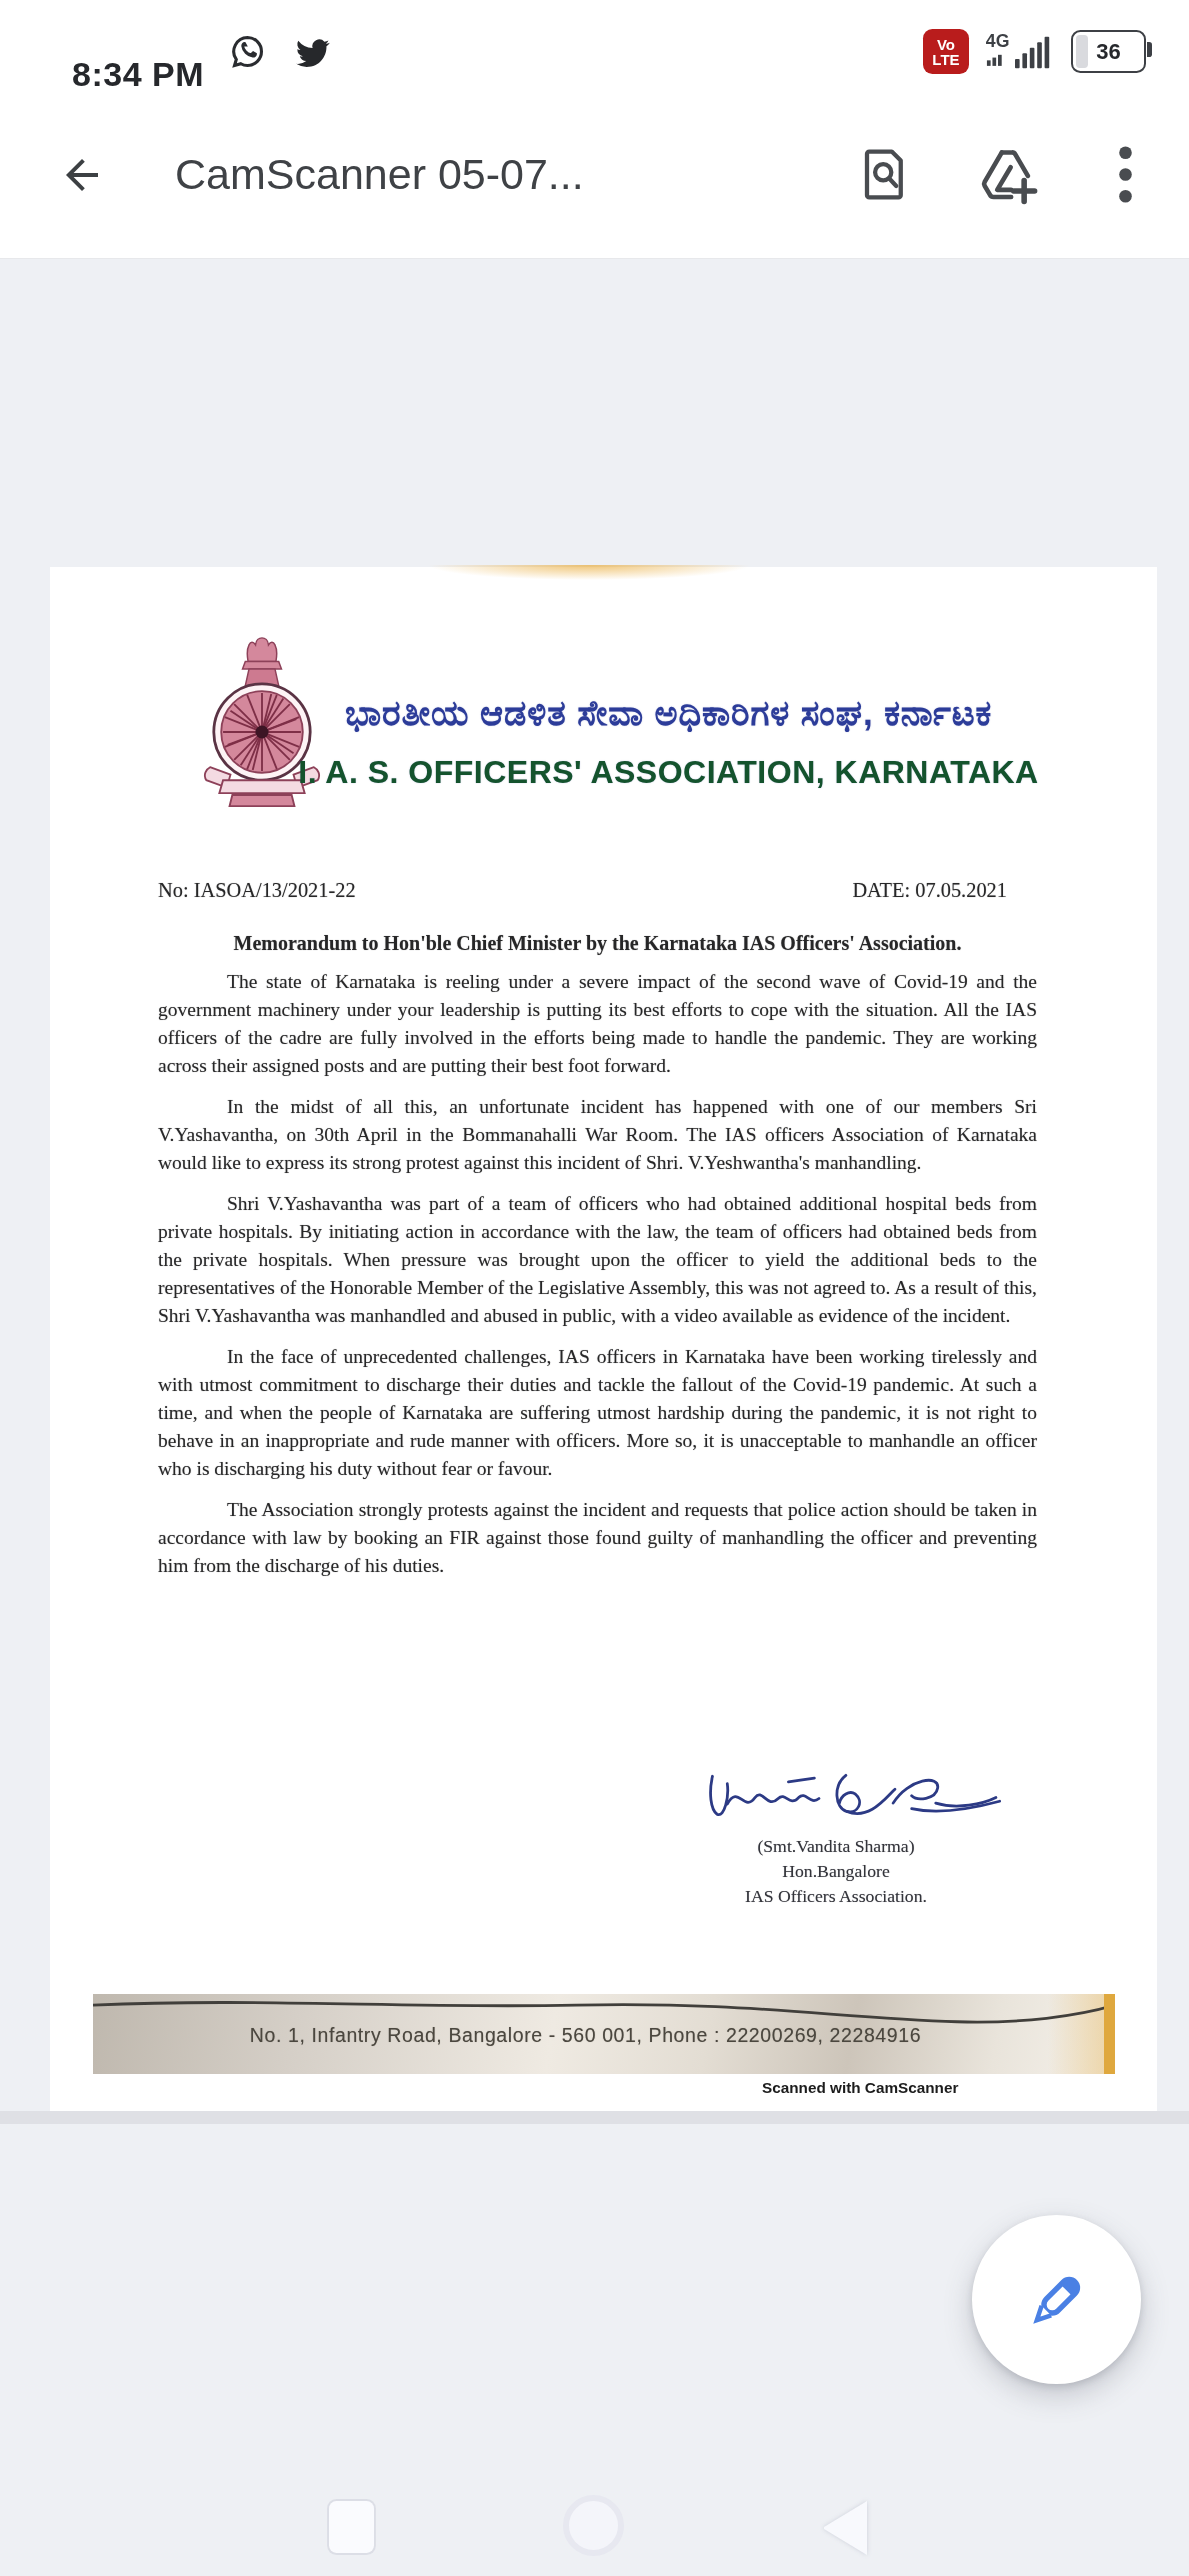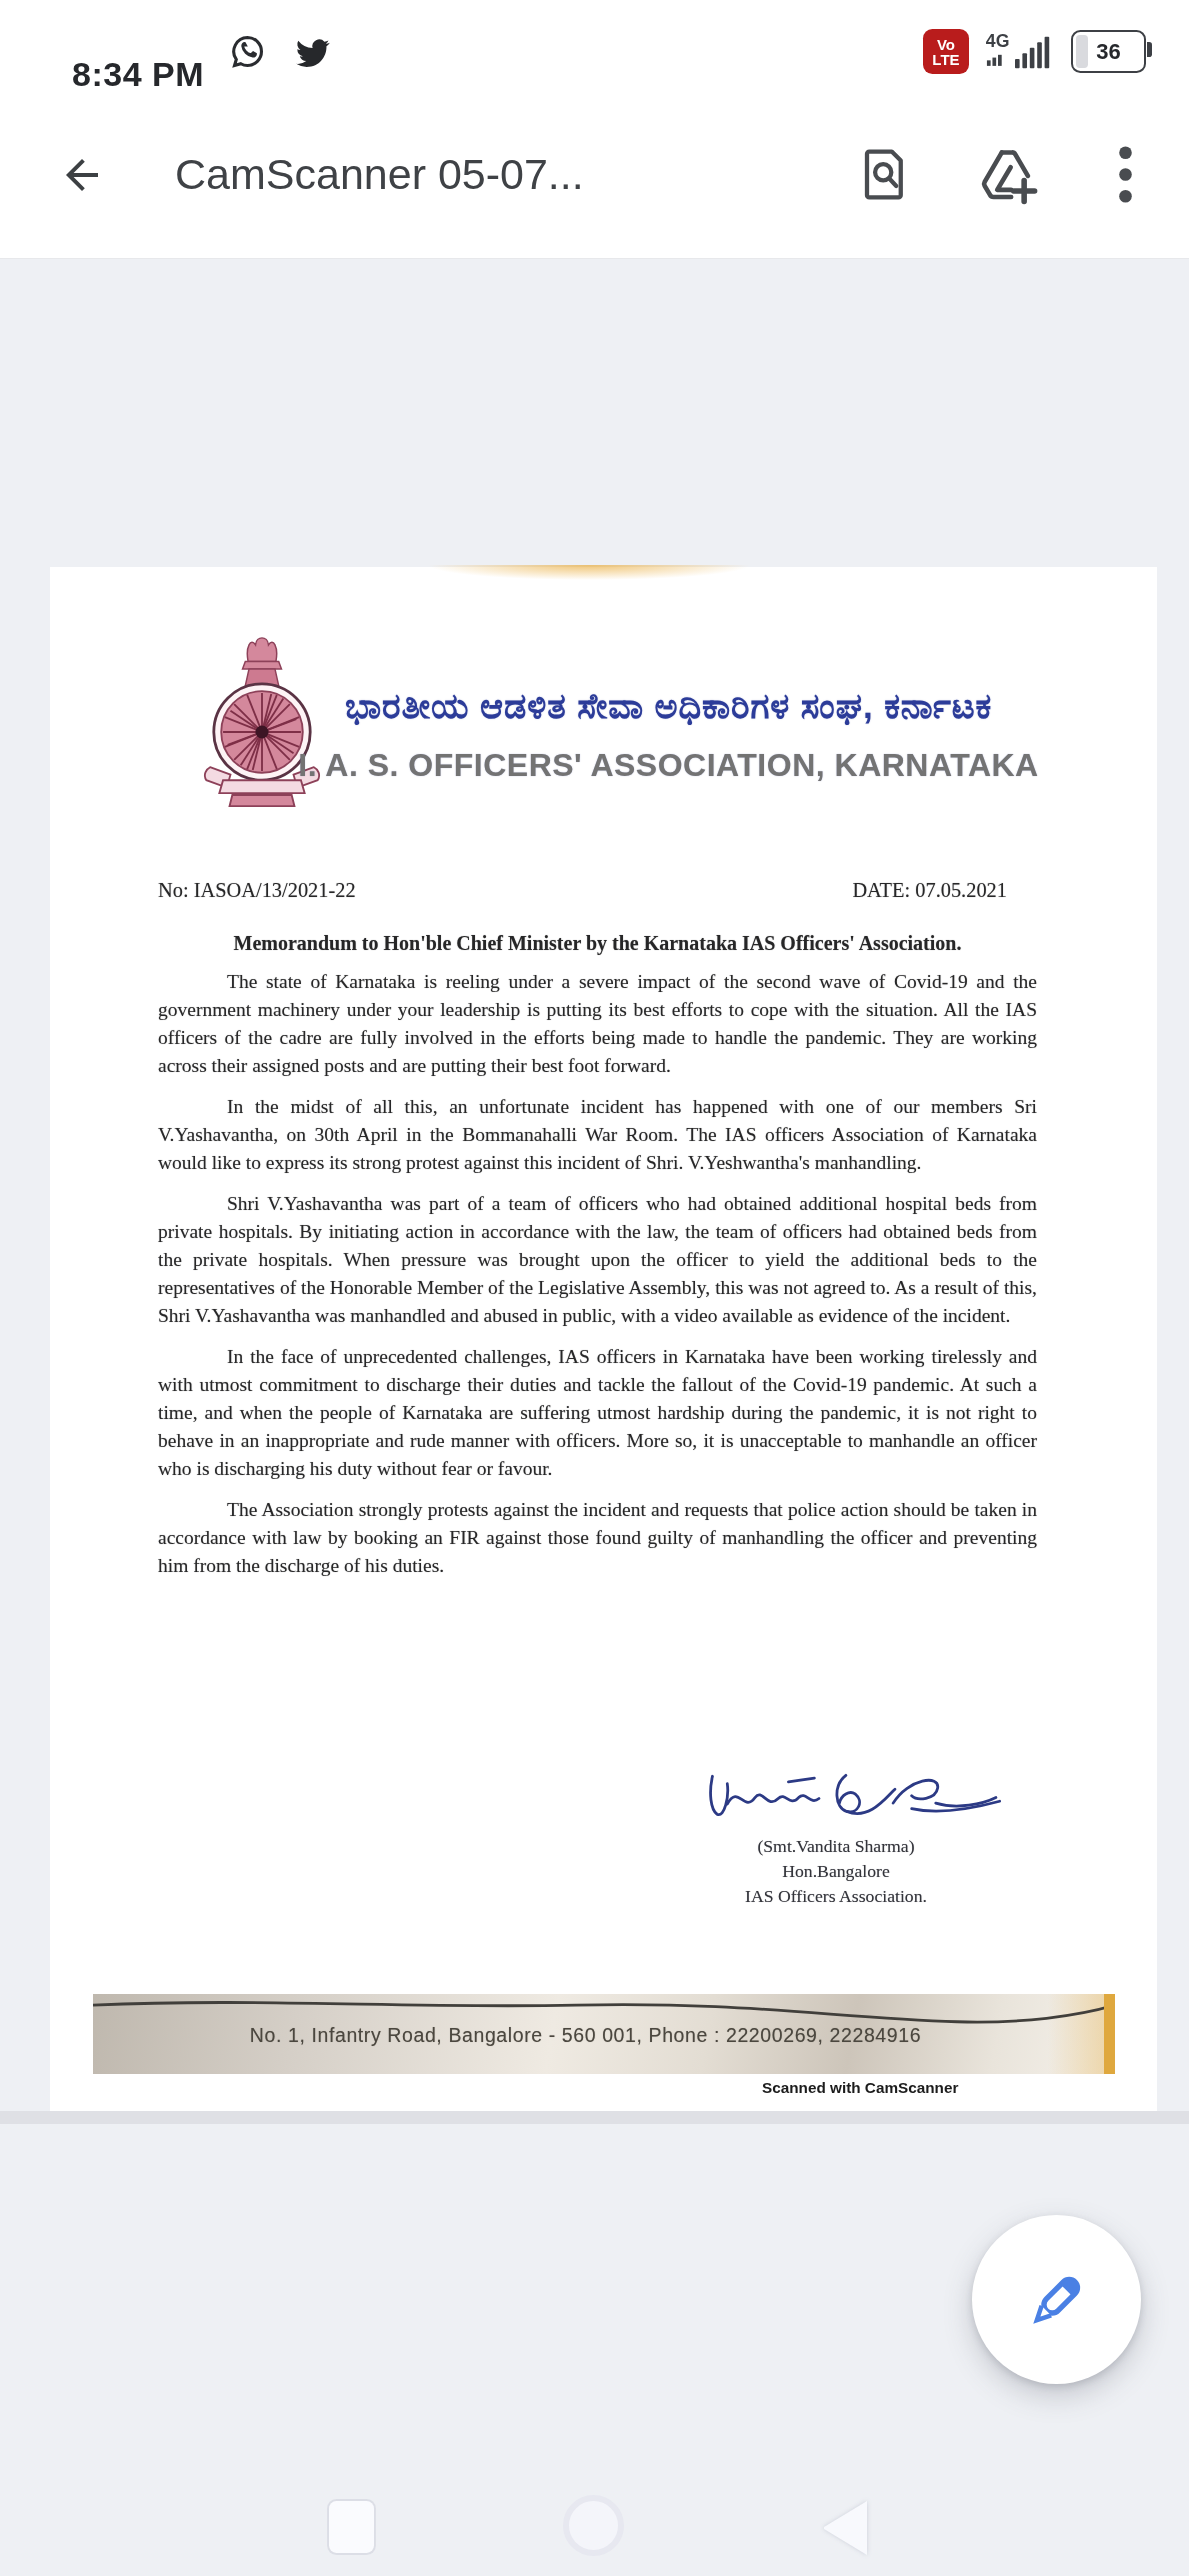--- a/index.html
+++ b/index.html
@@ -39,22 +39,22 @@
   .page{position:absolute;left:50px;top:567px;width:1107px;height:1544px;background:#ffffff;
         box-shadow:0 2.8px 0 rgba(120,124,140,.10);}
   .page-divider{position:absolute;left:0;top:2111px;width:100%;height:13px;background:#dfe0e5;}
   .smudge{position:absolute;top:-1.9px;left:316px;width:446px;height:22px;pointer-events:none;
           background:radial-gradient(ellipse 50% 95% at 50% 0,rgba(232,166,44,.65),rgba(232,166,44,0) 72%);}
 
   .logo{position:absolute;left:147px;top:63px;width:130px;height:191px;}
 
   .org-head{position:absolute;left:219px;top:119px;width:799px;text-align:center;
             text-shadow:0 0 1.3px rgba(43,58,151,.35);}
-  .org-kn{font-size:35px;font-weight:700;color:#2c3c99;white-space:nowrap;letter-spacing:0.9px;}
-  .org-en{margin-top:20.4px;font-size:32px;font-weight:700;color:#737373;letter-spacing:0.5px;white-space:nowrap;text-align:center;}
+  .org-kn{font-size:35px;font-weight:700;color:#2c3c99;white-space:nowrap;letter-spacing:0.9px;margin-top:7px;}
+  .org-en{margin-top:20.4px;font-size:32px;font-weight:700;color:#14532d;letter-spacing:0.5px;white-space:nowrap;text-align:center;}
 
   .doc-body{position:absolute;left:108px;top:312px;width:879px;color:rgba(24,24,26,.9);
             font-family:"Liberation Serif",serif;text-shadow:0 0 1px rgba(40,40,40,.45);}
   .ref-row{display:flex;justify-content:space-between;padding-right:30px;font-size:20.4px;}
   .subject{margin-top:30px;text-align:center;font-weight:700;font-size:20px;}
   .doc-body p{margin:0 0 13px;font-size:19.5px;line-height:28px;text-align:justify;text-indent:69px;}
   .doc-body p:first-of-type{margin-top:13px;}
 
   .sig{position:absolute;left:591px;top:1200px;width:390px;text-align:center;
        font-family:Liberation Serif, serif;font-size:17.7px;color:#33343a;line-height:25px;

